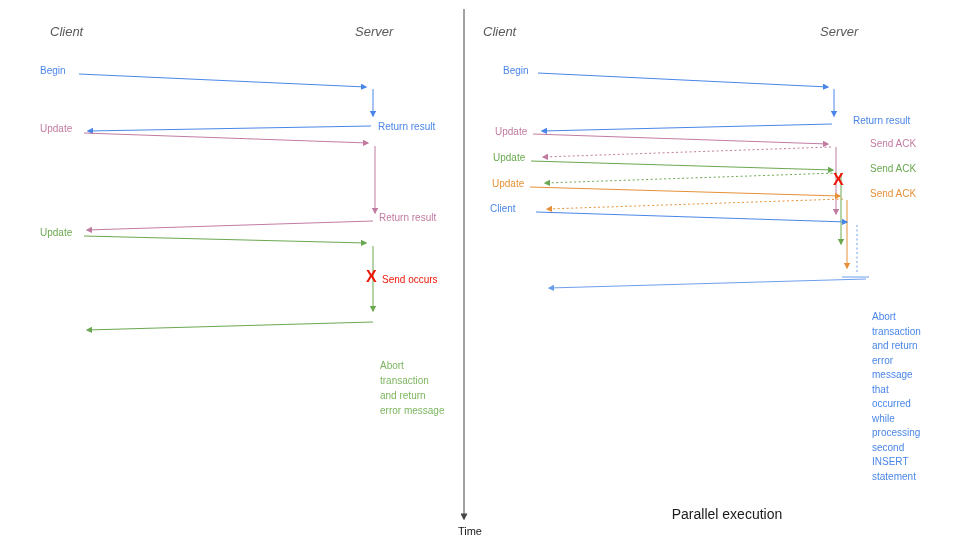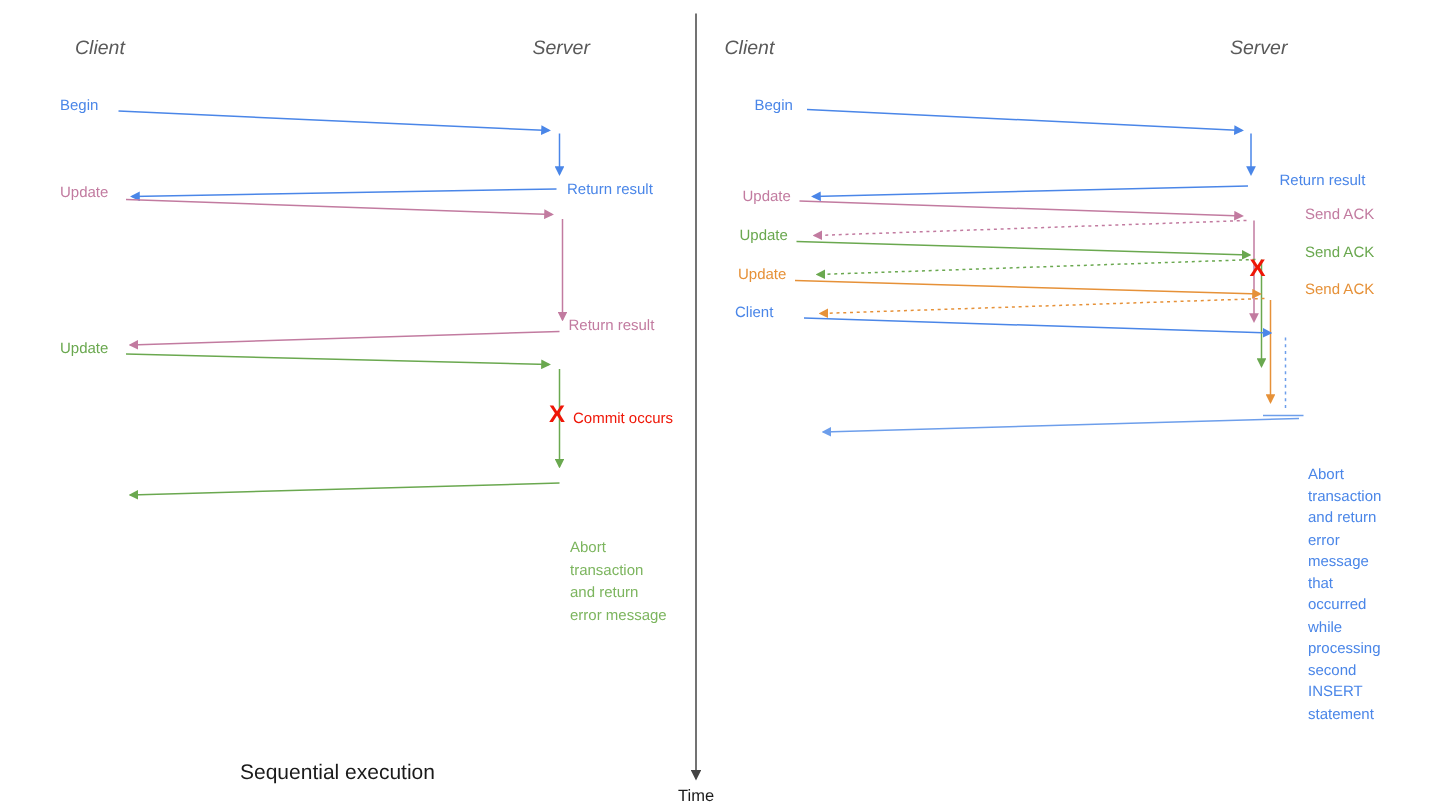--- a/index.html
+++ b/index.html
@@ -89,28 +89,27 @@
   <div class="hdr" style="left:50px;top:24px;">Client</div>
   <div class="hdr" style="left:355px;top:24px;">Server</div>
 
   <div class="lbl blue" style="left:40px;top:64px;">Begin</div>
   <div class="lbl blue" style="left:378px;top:120px;">Return result</div>
   <div class="lbl pink" style="left:40px;top:122px;">Update</div>
   <div class="lbl pink" style="left:379px;top:211px;">Return result</div>
   <div class="lbl green" style="left:40px;top:226px;">Update</div>
 
   <div class="xmark" style="left:366px;top:269px;">X</div>
-  <div class="lbl red" style="left:382px;top:273px;">Commit occurs</div>
+  <div class="lbl red" style="left:382px;top:273px;">Send occurs</div>
 
   <div class="lbl lgreen multi abort-left" style="left:380px;top:313px;">Abort
 transaction
 and return
 error message</div>
 
-  <div class="title" style="left:155px;top:506px;width:140px;">Sequential execution</div>
 
   <div class="hdr" style="left:483px;top:24px;">Client</div>
   <div class="hdr" style="left:820px;top:24px;">Server</div>
 
   <div class="lbl blue" style="left:503px;top:64px;">Begin</div>
   <div class="lbl blue" style="left:853px;top:114px;">Return result</div>
 
   <div class="lbl pink" style="left:495px;top:125px;">Update</div>
   <div class="lbl pink" style="left:870px;top:137px;">Send ACK</div>
 
@@ -128,16 +127,17 @@
 transaction
 and return
 error message
 that occurred
 while
 processing
 second
 INSERT
 statement</div>
 
+  <div class="title" style="left:657px;top:506px;width:140px;">Parallel execution</div>
 
-  <div class="time-label" style="left:452px;top:525px;width:30px;text-align:left;">Time</div>
+  <div class="time-label" style="left:452px;top:525px;width:30px;text-align:right;">Time</div>
 
 </div>
 
 </body></html>

